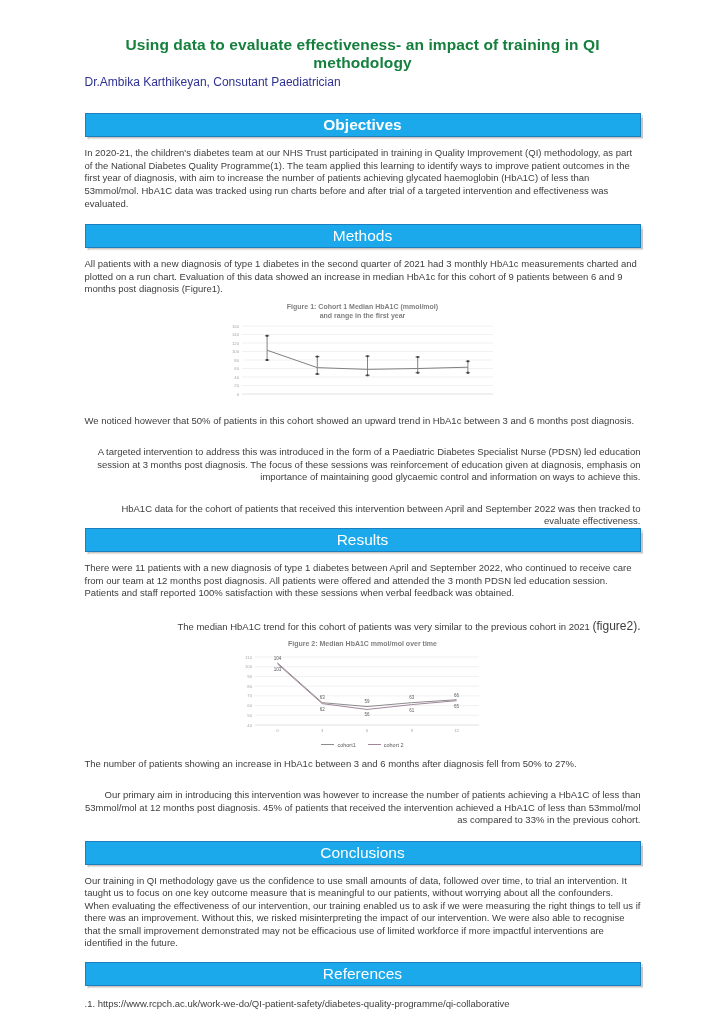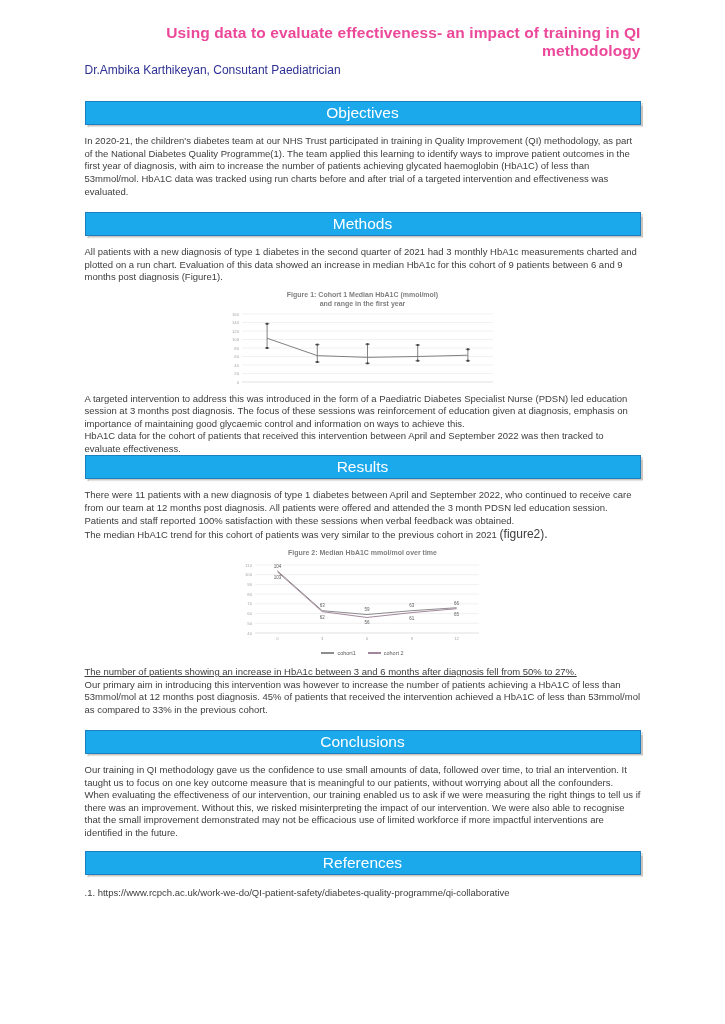--- a/index.html
+++ b/index.html
@@ -3,37 +3,37 @@
 <meta charset="utf-8">
 <style>
   html,body{margin:0;padding:0;}
   body{
     width:725px;height:1024px;background:#ffffff;overflow:hidden;
     font-family:"Liberation Sans", sans-serif;color:#3d3d3d;
   }
   .page{width:725px;height:1024px;position:relative;}
   .content{width:556px;margin:0 auto;}
   .title{
-    font-size:15.5px;font-weight:bold;color:#ec4899;text-align:right;
-    margin:0;padding-top:24px;letter-spacing:0.1px;
+    font-size:15.5px;font-weight:bold;color:#15803d;text-align:center;
+    margin:0;padding-top:36px;letter-spacing:0.1px;
   }
   .subtitle{font-size:12px;color:#2e3192;text-align:left;margin:3px 0 0 0;line-height:1.2;}
   .banner{
     background:#1ca9ec;border:1px solid #1b7fc0;
     box-shadow:1.5px 2px 1px rgba(110,90,70,0.35);
     height:22px;line-height:22px;text-align:center;
     color:#ffffff;font-size:15.5px;font-weight:400;
   }
-  .mt-obj{margin-top:24px;}
+  .mt-obj{margin-top:24px;font-weight:bold;}
   .mt-methods{margin-top:14px;}
   .mt-results{}
   .mt-conclusions{margin-top:14px;}
   .mt-references{margin-top:12px;}
   p.body{font-size:9.5px;line-height:1.32;margin:10px 0 0 0;}
-  p.body.tight{margin-top:0;}
+  p.body.tight{margin-top:19px;text-align:right;}
   .smalltext{font-size:12px;}
   .figwrap{text-align:center;margin-top:6px;}
   .figtitle{
     font-size:7px;font-weight:bold;color:#7f7f7f;line-height:1.3;
     margin:0 auto;
   }
   .chartbox{display:inline-block;margin-top:1px;}
   .legend{
     display:flex;justify-content:center;align-items:center;gap:12px;
     font-size:5.5px;color:#595959;margin-top:0px;
@@ -107,20 +107,21 @@
             <rect x="196.7" y="50.75" width="2" height="2" fill="#3d3d3d"></rect>
             <line x1="247.9" y1="40.275000000000006" x2="247.9" y2="51.75" stroke="#4d4d4d" stroke-width="0.7"></line>
             <line x1="245.70000000000002" y1="40.275000000000006" x2="250.1" y2="40.275000000000006" stroke="#4d4d4d" stroke-width="0.8"></line>
             <line x1="245.70000000000002" y1="51.75" x2="250.1" y2="51.75" stroke="#4d4d4d" stroke-width="0.8"></line>
             <rect x="246.9" y="39.275000000000006" width="2" height="2" fill="#3d3d3d"></rect>
             <rect x="246.9" y="50.75" width="2" height="2" fill="#3d3d3d"></rect>
             <polyline points="47.1,29.224999999999998 97.3,46.650000000000006 147.5,48.349999999999994 197.7,47.5 247.9,46.224999999999994" fill="none" stroke="#808080" stroke-width="1"></polyline>
           </svg></div>
     </div>
 
+    <p class="body">We noticed however that 50% of patients in this cohort showed an upward trend in HbA1c between 3 and 6 months post diagnosis.</p>
     <p class="body tight">A targeted intervention to address this was introduced in the form of a Paediatric Diabetes Specialist Nurse (PDSN) led education session at 3 months post diagnosis. The focus of these sessions was reinforcement of education given at diagnosis, emphasis on importance of maintaining good glycaemic control and information on ways to achieve this.</p>
     <p class="body tight">HbA1C data for the cohort of patients that received this intervention between April and September 2022 was then tracked to evaluate effectiveness.</p>
 
     <div class="banner mt-results">
       <span>Results</span>
     </div>
     <p class="body">There were 11 patients with a new diagnosis of type 1 diabetes between April and September 2022, who continued to receive care from our team at 12 months post diagnosis. All patients were offered and attended the 3 month PDSN led education session. Patients and staff reported 100% satisfaction with these sessions when verbal feedback was obtained.</p>
     <p class="body tight"><span>The median HbA1C trend for this cohort of patients was very similar to the previous cohort in 2021 </span><span class="smalltext">(figure2).</span></p>
 
     <div class="figwrap" style="margin-top:5px;">
@@ -159,21 +160,21 @@
             <text x="138" y="66.45714285714286" font-size="4.5" fill="#595959" text-anchor="middle">56</text>
             <text x="182.8" y="61.599999999999994" font-size="4.5" fill="#595959" text-anchor="middle">61</text>
             <text x="227.6" y="57.71428571428571" font-size="4.5" fill="#595959" text-anchor="middle">65</text>
           </svg></div>
       <div class="legend">
           <span class="lgitem"><span class="lgline" style="background:#8c8c8c"></span>cohort1</span>
           <span class="lgitem"><span class="lgline" style="background:#a2879c"></span>cohort 2</span>
         </div>
     </div>
 
-    <p class="body" style="text-decoration:underline;">The number of patients showing an increase in HbA1c between 3 and 6 months after diagnosis fell from 50% to 27%.</p>
+    <p class="body" style="">The number of patients showing an increase in HbA1c between 3 and 6 months after diagnosis fell from 50% to 27%.</p>
     <p class="body tight">Our primary aim in introducing this intervention was however to increase the number of patients achieving a HbA1C of less than 53mmol/mol at 12 months post diagnosis. 45% of patients that received the intervention achieved a HbA1C of less than 53mmol/mol as compared to 33% in the previous cohort.</p>
 
     <div class="banner mt-conclusions">
       <span>Conclusions</span>
     </div>
     <p class="body">Our training in QI methodology gave us the confidence to use small amounts of data, followed over time, to trial an intervention. It taught us to focus on one key outcome measure that is meaningful to our patients, without worrying about all the confounders. When evaluating the effectiveness of our intervention, our training enabled us to ask if we were measuring the right things to tell us if there was an improvement. Without this, we risked misinterpreting the impact of our intervention. We were also able to recognise that the small improvement demonstrated may not be efficacious use of limited workforce if more impactful interventions are identified in the future.</p>
 
     <div class="banner mt-references">
       <span>References</span>
     </div>

